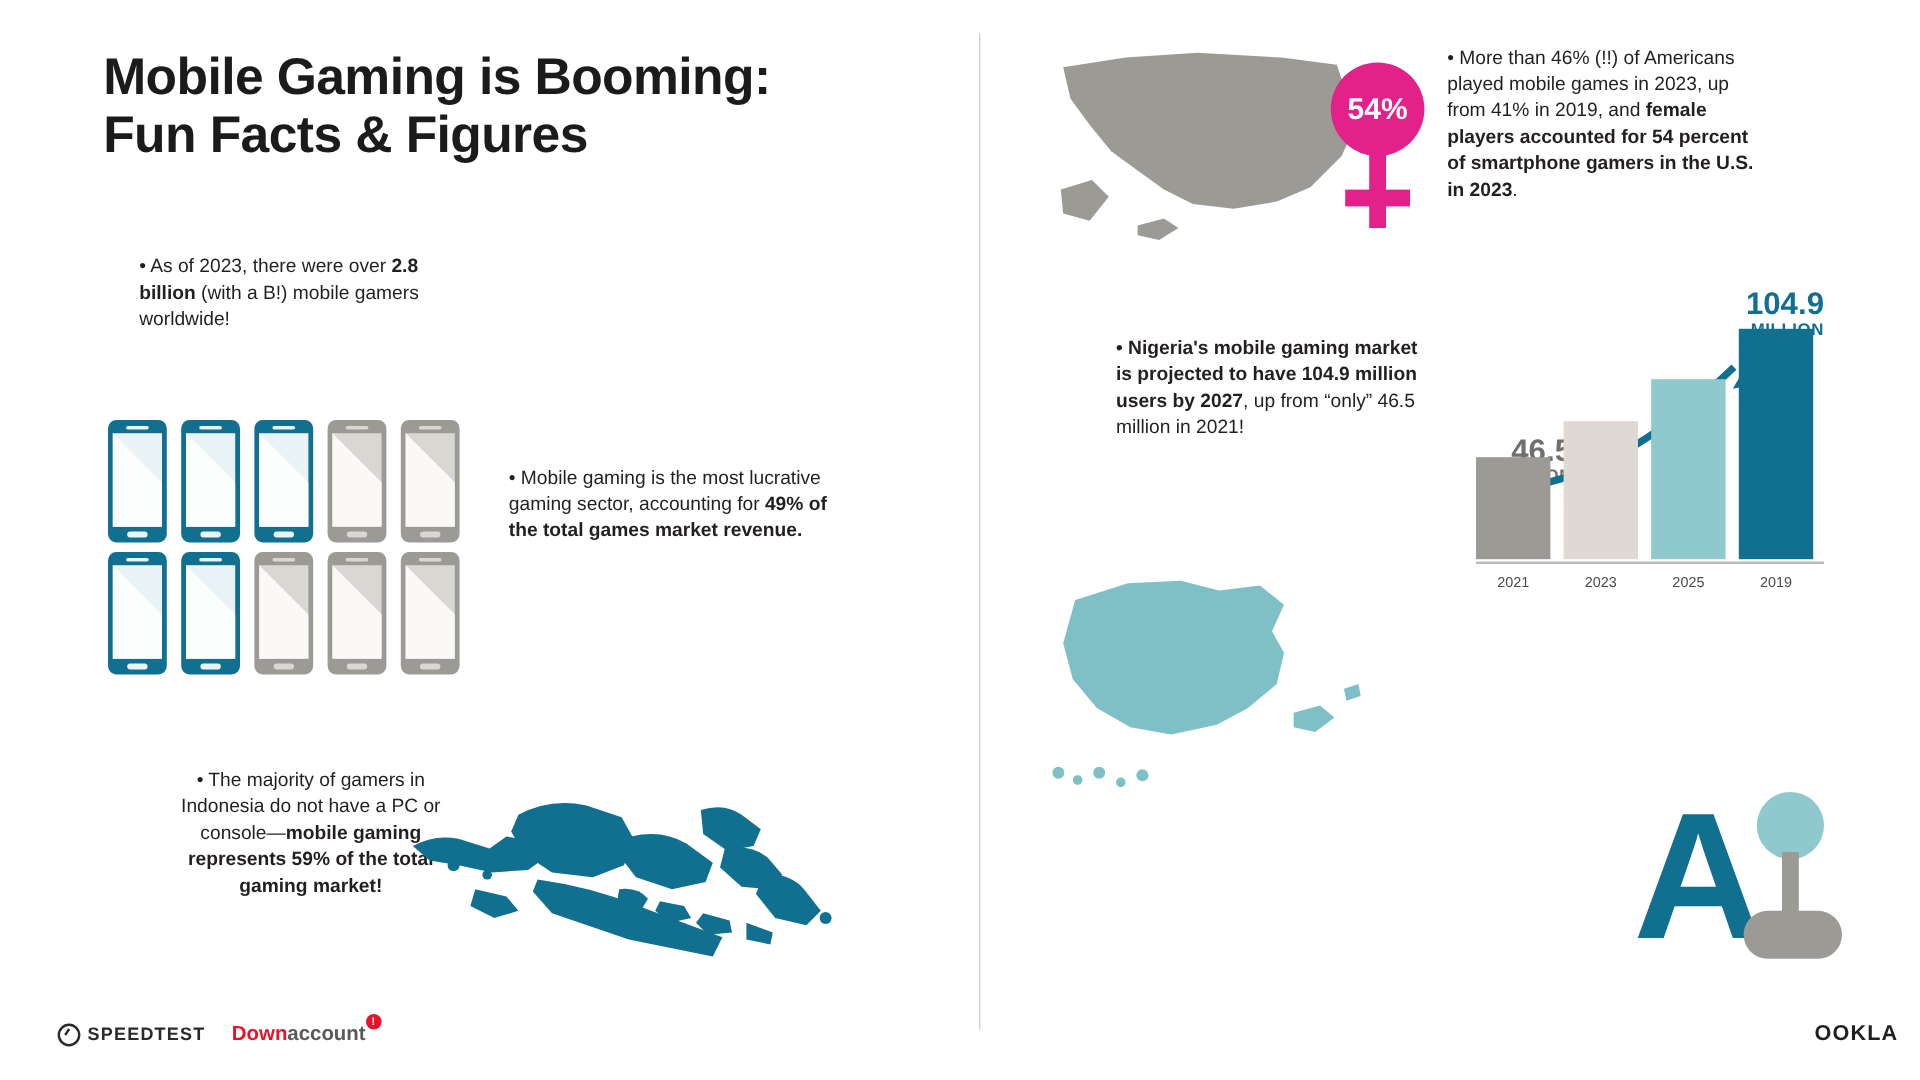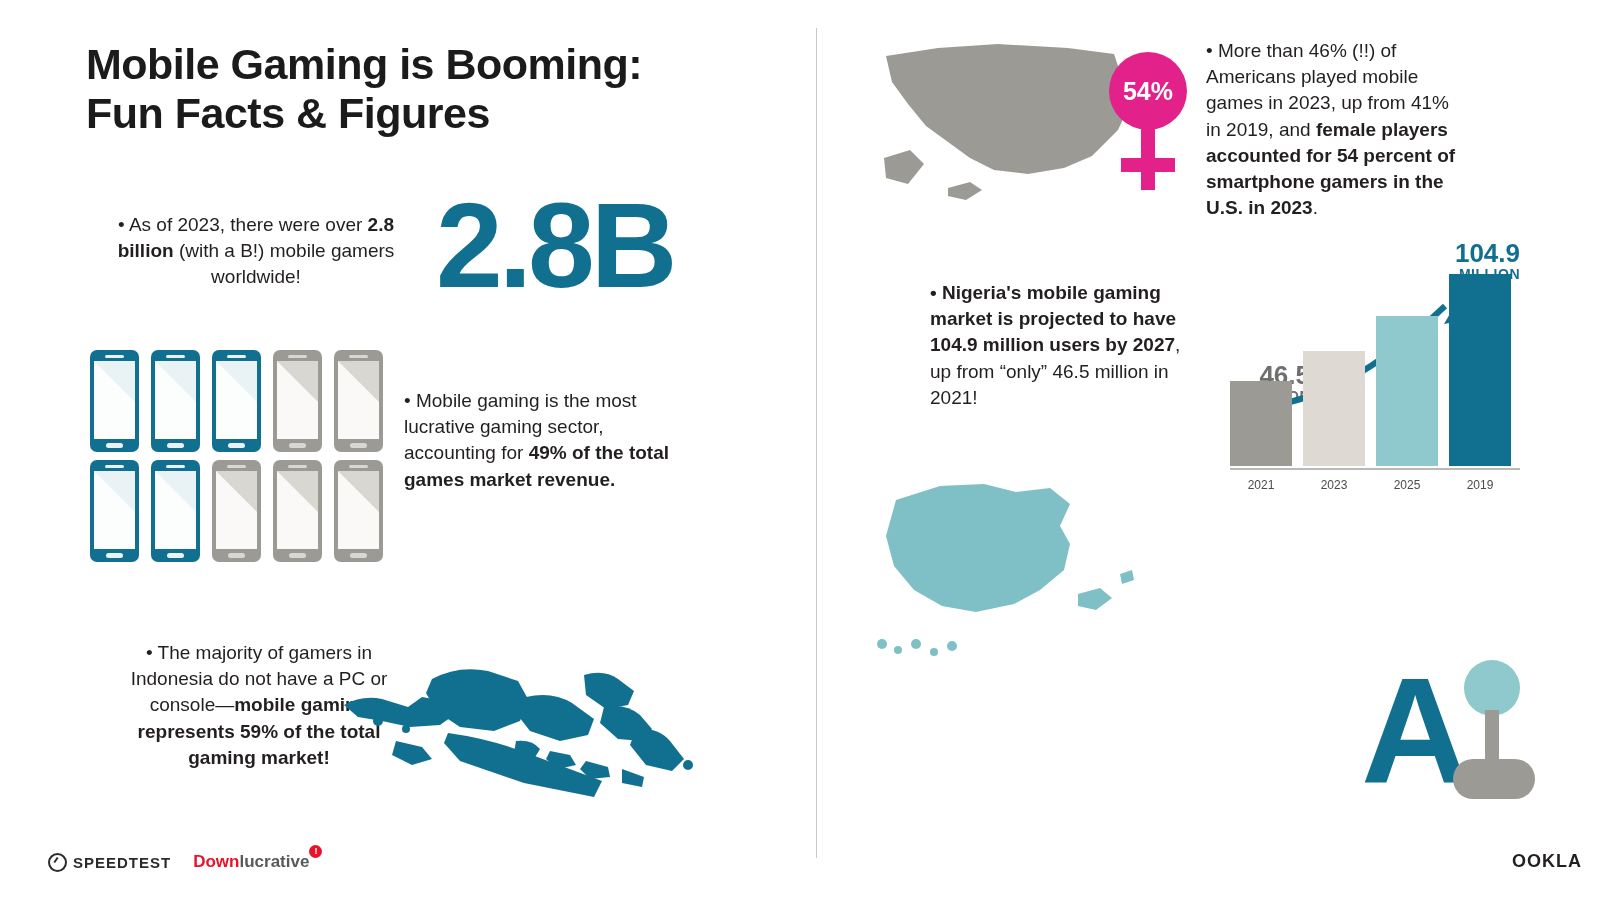--- a/index.html
+++ b/index.html
@@ -48,37 +48,37 @@
     left: 420px;
     top: 185px;
     font-size: 120px;
     font-weight: bold;
     color: #11708f;
     letter-spacing: -4px;
     line-height: 1;
   }
 
   .bullet {
-    font-size: 19px;
+    font-size: 16px;
     line-height: 1.38;
     color: #231f20;
   }
   .bullet b { font-weight: bold; }
 
   #fact-2-8b {
     position: absolute;
     left: 100px;
     top: 212px;
     width: 280px;
-    text-align: center;
+    text-align: left;
   }
 
   #fact-lucrative {
     position: absolute;
-    left: 388px;
+    left: 408px;
     top: 388px;
     width: 290px;
   }
 
   #fact-indonesia {
     position: absolute;
     left: 112px;
     top: 640px;
     width: 262px;
     text-align: center;
@@ -421,21 +421,20 @@
 
 <div class="page">
 
   <div class="divider"></div>
 
   <div class="title">
     <span style="white-space: pre-line;">Mobile Gaming is Booming:
 Fun Facts &amp; Figures</span>
   </div>
 
-  <div class="bignum">2.8B</div>
 
   <div class="bullet" id="fact-2-8b">
     <span>• As of 2023, there were over </span><b>2.8 billion</b><span> (with a B!) mobile gamers worldwide!</span>
   </div>
 
   <div class="phones">
     <div class="phone teal">
         <span class="body"></span>
         <span class="screen"></span>
         <span class="notch"></span>
@@ -526,21 +525,21 @@
       <circle cx="352" cy="120" r="5"></circle>
     </g>
   </svg>
 
   <div class="footer-logos">
     <div class="speedtest">
       <span class="ring"></span>
       <span>SPEEDTEST</span>
     </div>
     <div class="downdetector">
-      <span>Down</span><span class="grey">lucrative</span>
+      <span>Down</span><span class="grey">account</span>
       <span class="dd-badge">!</span>
     </div>
   </div>
 
   <svg class="us-map" viewBox="0 0 265 170">
     <g fill="#9b9a95">
       <path d="M8 18 L60 10 L120 6 L190 10 L236 16 L244 40 L252 66 L240 92 L214 118 L186 130 L150 136 L116 132 L92 120 L70 104 L48 88 L30 66 L14 44 Z"></path>
       <path d="M6 120 L32 112 L46 126 L30 146 L8 140 Z"></path>
       <path d="M70 150 L92 144 L104 152 L88 162 L70 158 Z"></path>
     </g>

